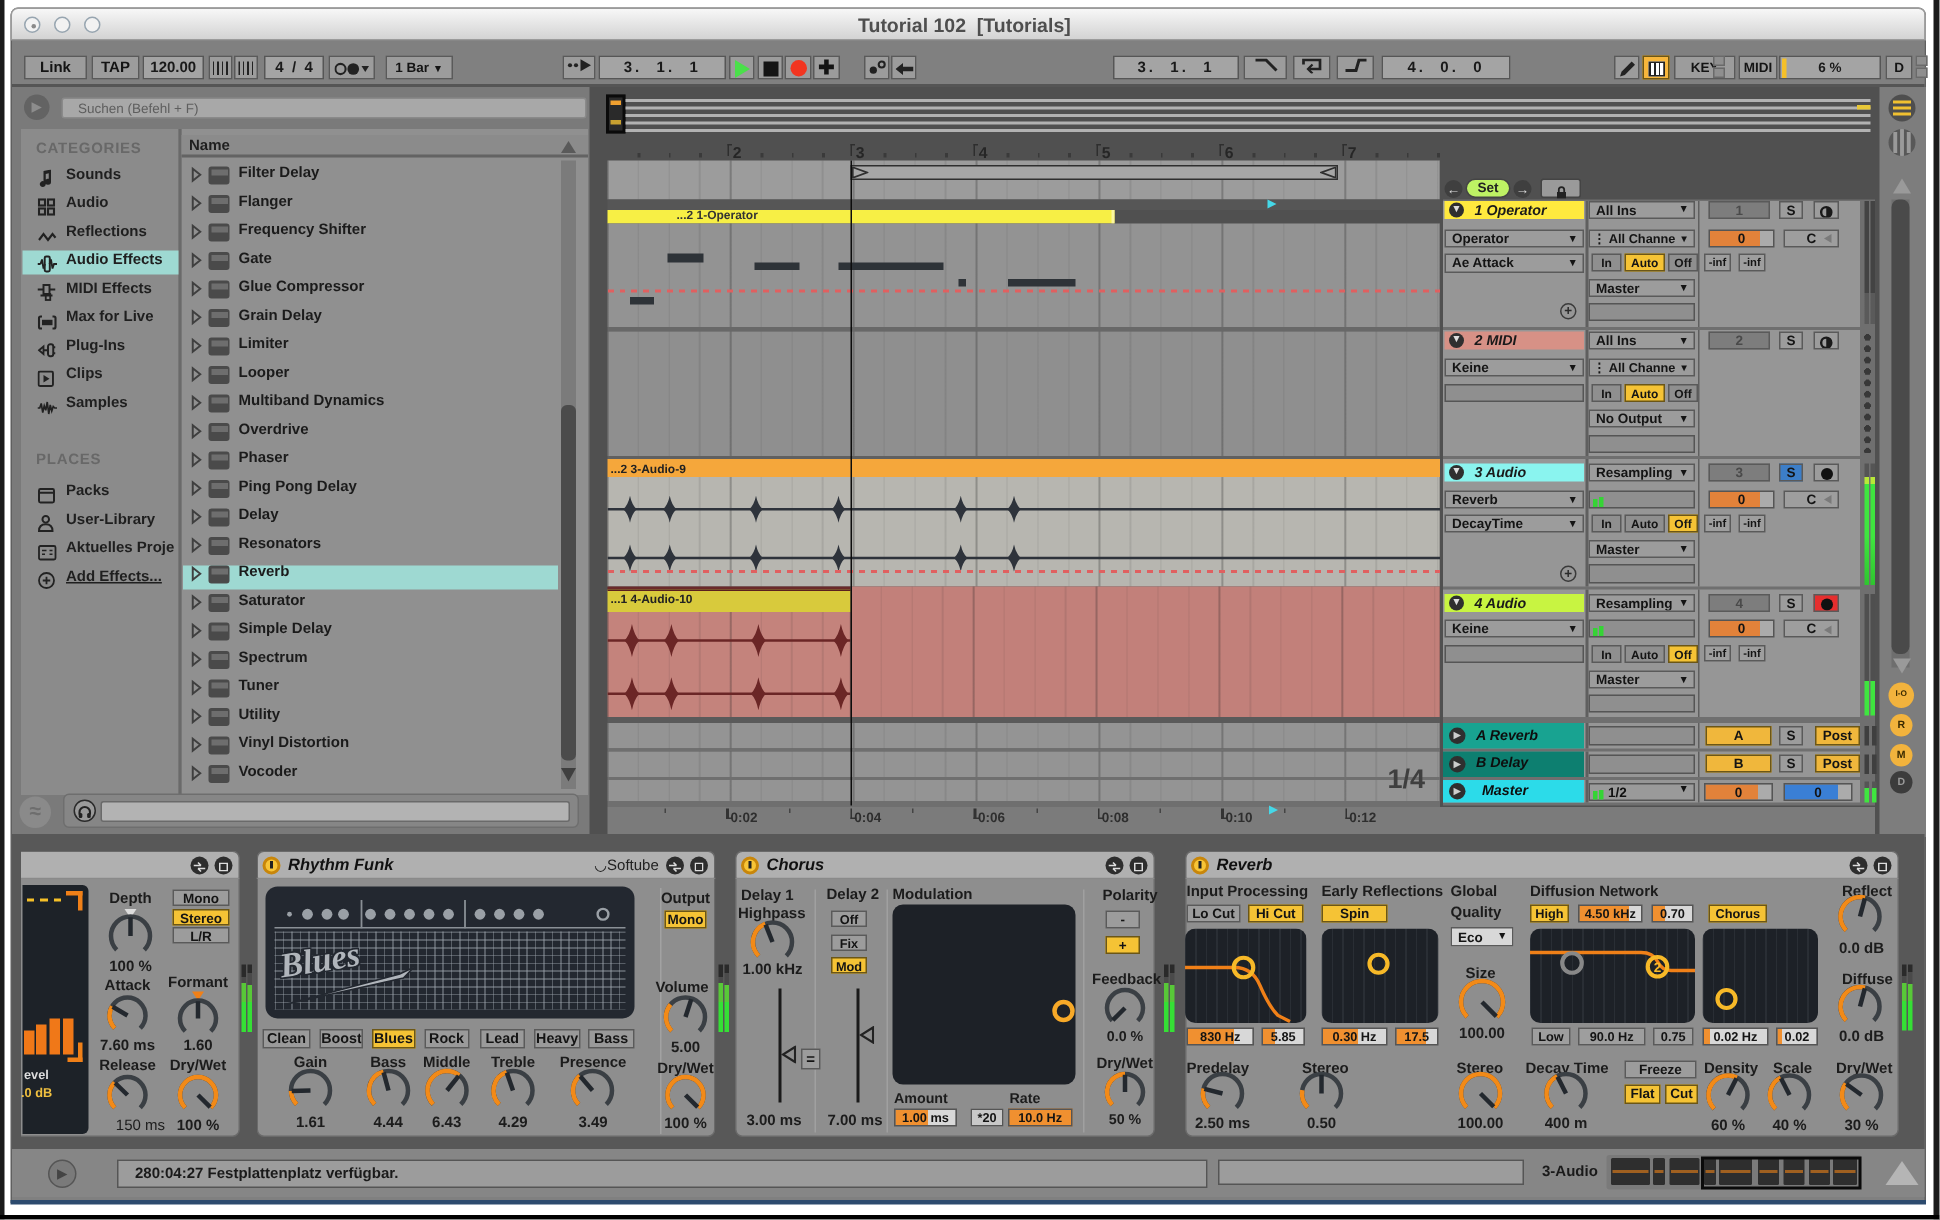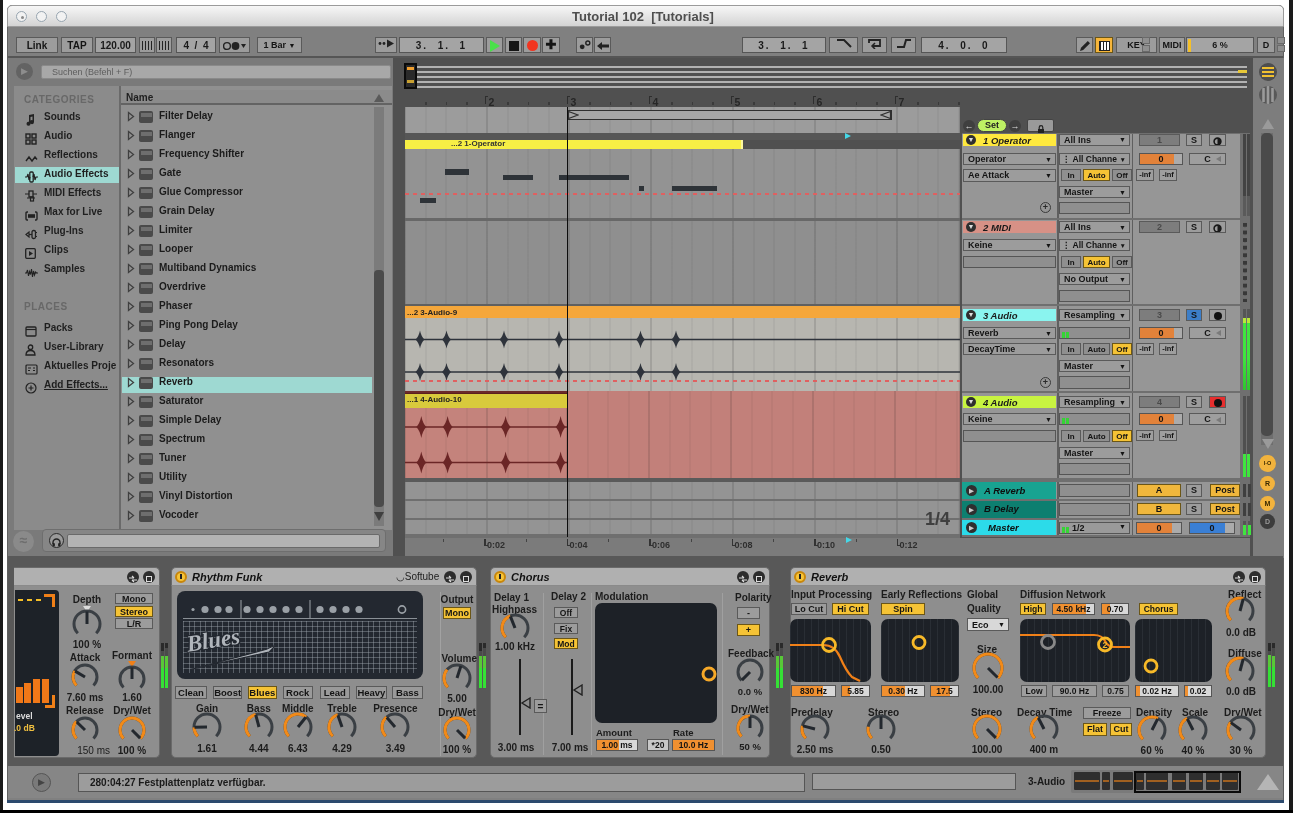--- a/index.html
+++ b/index.html
@@ -784,21 +784,21 @@
 <div class="ab" style="left:369.4px;top:703px;width:52px;text-align:center;font-size:10px;font-weight:bold;color:#1c1c1c;white-space:nowrap;">Presence</div>
 <svg class="ab" style="left:377.4px;top:709.0px" width="36.0" height="36.0" viewBox="0 0 36.0 36.0">
     <path d="M 8.81 27.19 A 13 13 0 1 1 27.19 27.19" stroke="#3a3f44" stroke-width="3.0" fill="none"></path>
     <path d="M 8.81 27.19 A 13 13 0 0 1 9.51 8.15" stroke="#f28a18" stroke-width="3.0" fill="none"></path>
     <line x1="18.0" y1="18.0" x2="9.84" y2="8.53" stroke="#23282e" stroke-width="3.0"></line>
   </svg>
 <div class="ab" style="left:369.4px;top:743px;width:52px;text-align:center;font-size:10px;font-weight:bold;color:#1c1c1c;white-space:nowrap;">3.49</div>
 <div class="ab" style="left:440px;top:592px;width:1px;height:164px;background:#a2a2a2;"></div>
 <div class="ab" style="left:437px;top:594px;width:40px;text-align:center;font-size:10px;font-weight:bold;color:#1c1c1c;white-space:nowrap;">Output</div>
 <div class="ab btn" style="left:443px;top:607px;width:28px;height:12px;font-size:9px;line-height:11px;background:#f5c335;border-color:#6b5617;">Mono</div>
-<div class="ab" style="left:437px;top:653px;width:40px;text-align:right;font-size:10px;font-weight:bold;color:#1c1c1c;white-space:nowrap;">Volume</div>
+<div class="ab" style="left:437px;top:653px;width:40px;text-align:left;font-size:10px;font-weight:bold;color:#1c1c1c;white-space:nowrap;">Volume</div>
 <svg class="ab" style="left:438.5px;top:660.0px" width="36.0" height="36.0" viewBox="0 0 36.0 36.0">
     <path d="M 8.81 27.19 A 13 13 0 1 1 27.19 27.19" stroke="#3a3f44" stroke-width="3.0" fill="none"></path>
     <path d="M 8.81 27.19 A 13 13 0 0 1 8.04 9.64" stroke="#f28a18" stroke-width="3.0" fill="none"></path>
     <line x1="18.0" y1="18.0" x2="21.86" y2="6.11" stroke="#23282e" stroke-width="3.0"></line>
   </svg>
 <div class="ab" style="left:437px;top:693px;width:40px;text-align:center;font-size:10px;font-weight:bold;color:#1c1c1c;white-space:nowrap;">5.00</div>
 <div class="ab" style="left:436px;top:707px;width:42px;text-align:center;font-size:10px;font-weight:bold;color:#1c1c1c;white-space:nowrap;">Dry/Wet</div>
 <svg class="ab" style="left:439.5px;top:713.0px" width="34.0" height="34.0" viewBox="0 0 34.0 34.0">
     <path d="M 8.51 25.49 A 12 12 0 1 1 25.49 25.49" stroke="#3a3f44" stroke-width="3.0" fill="none"></path>
     <path d="M 8.51 25.49 A 12 12 0 1 1 25.49 25.49" stroke="#f28a18" stroke-width="3.0" fill="none"></path>

